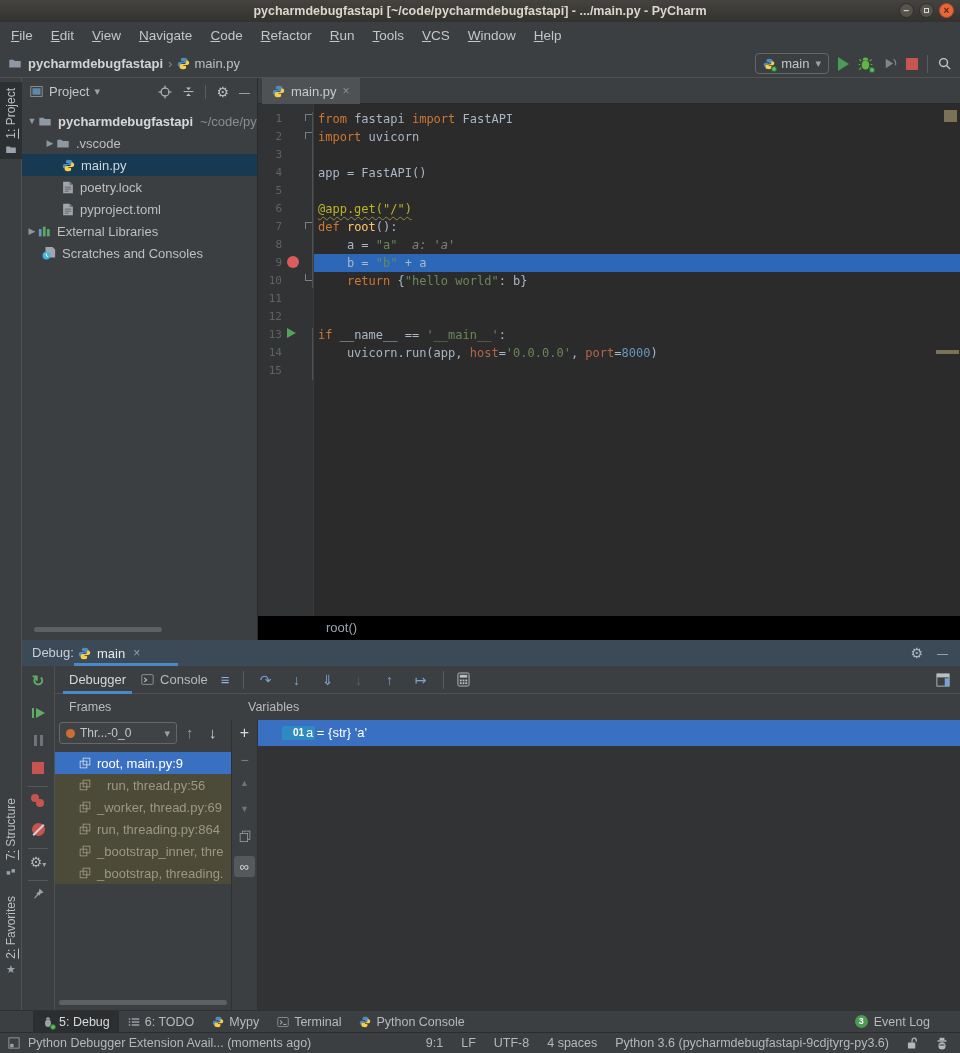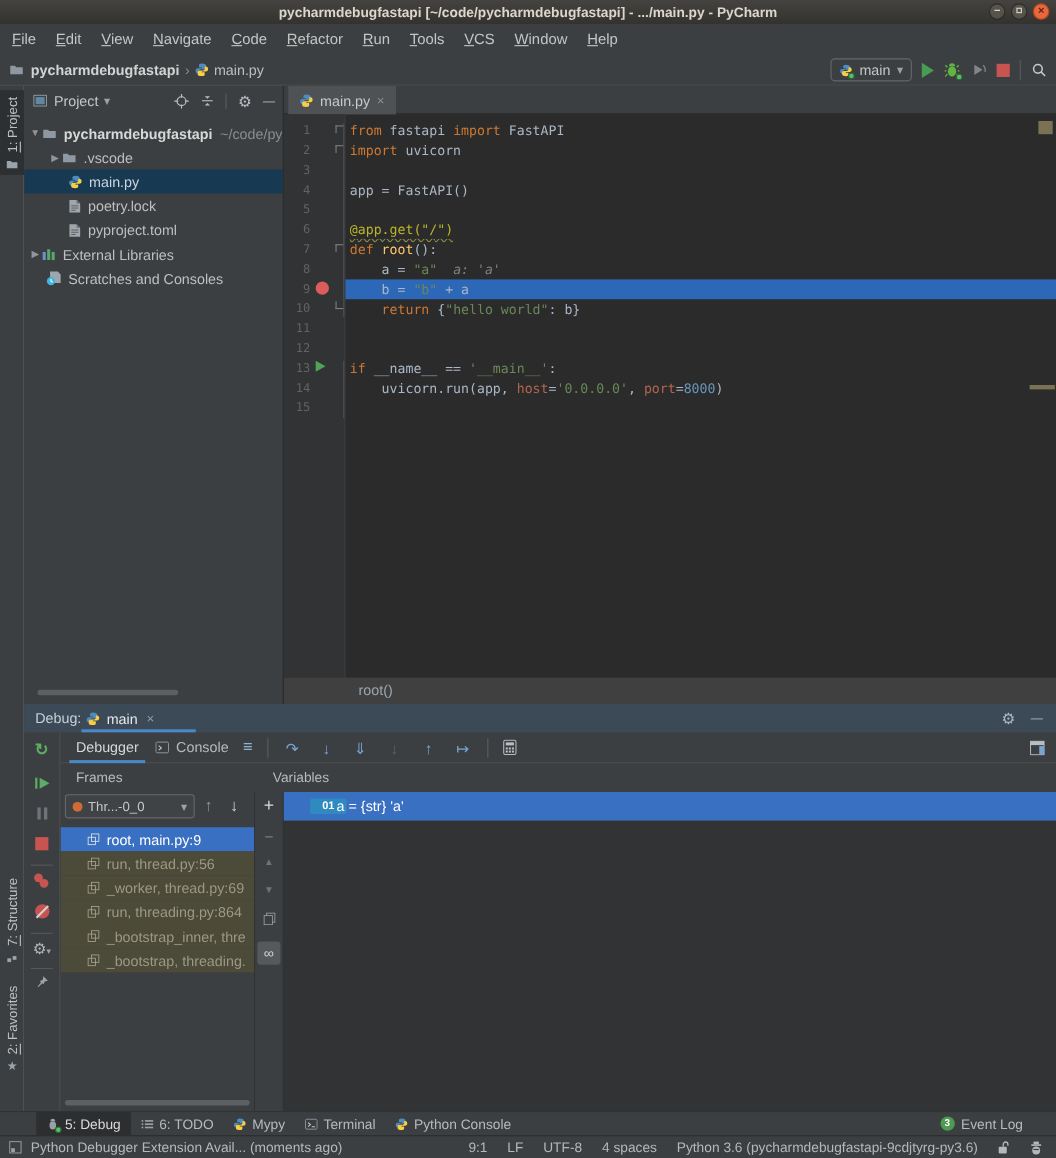--- a/index.html
+++ b/index.html
@@ -72,21 +72,21 @@
   .t-hint{color:#808080;font-style:italic;}
   .t-par{color:#b3654d;}
   #bp-dot{position:absolute;left:29px;top:178px;width:12px;height:12px;border-radius:50%;background:#db5c5c;z-index:4;}
   #run-arrow{position:absolute;left:29px;top:250px;width:0;height:0;border-left:9px solid #4fa45a;
     border-top:5px solid transparent;border-bottom:5px solid transparent;z-index:4;}
   .fold-guide{position:absolute;left:54px;width:1px;background:#4f5254;z-index:2;}
   .fold-mk{position:absolute;left:47px;width:7px;height:7px;z-index:2;border-left:1px solid #7e7e7e;}
   .fold-mk.start{border-top:1px solid #7e7e7e;}
   .fold-mk.end{border-bottom:1px solid #7e7e7e;}
   .stripe-mark{position:absolute;background:#7b7154;z-index:5;}
-  #ed-breadcrumb{position:absolute;left:0;bottom:0;width:702px;height:24px;background:#404040;
+  #ed-breadcrumb{position:absolute;left:0;bottom:0;width:702px;height:24px;background:#000000;
     font-size:13px;color:#9aa5af;line-height:24px;}
   #ed-breadcrumb span{margin-left:68px;}
   
   #dbg-header{position:absolute;left:22px;top:640px;width:938px;height:26px;background:#3c4a57;
     font-size:13px;color:#c6cfd6;}
   #dbg-header .lbl{position:absolute;left:10px;line-height:26px;}
   #dbg-tab{position:absolute;left:56px;top:0;height:26px;display:flex;align-items:center;gap:6px;color:#e4e8eb;}
   #dbg-tab .x{color:#93a1ab;font-size:12px;margin-left:2px;}
   #dbg-tab-underline{position:absolute;left:52px;bottom:0;width:104px;height:3px;background:#4a88c7;}
   #dbg-header .hdr-icons{position:absolute;right:12px;top:0;height:26px;display:flex;align-items:center;gap:14px;color:#aeb8c0;}
@@ -523,21 +523,21 @@
 
   <div class="frame-row selected" style="top:32px;">
     <span class="frame-icon">
         <svg width="12" height="12" viewBox="0 0 16 16">
           <rect x="5.5" y="1.5" width="9" height="9" fill="none" stroke="#e2e6e9"></rect>
           <rect x="1.5" y="5.5" width="9" height="9" fill="none" stroke="#e2e6e9"></rect>
         </svg>
       </span>
     <span>root, main.py:9</span>
   </div>
-  <div class="frame-row lib" style="top:54px;">
+  <div class="frame-row lib" style="top:54px;gap:10px;">
     <span class="frame-icon">
         <svg width="12" height="12" viewBox="0 0 16 16">
           <rect x="5.5" y="1.5" width="9" height="9" fill="none" stroke="#a8a48e"></rect>
           <rect x="1.5" y="5.5" width="9" height="9" fill="none" stroke="#a8a48e"></rect>
         </svg>
       </span>
     <span>run, thread.py:56</span>
   </div>
   <div class="frame-row lib" style="top:76px;">
     <span class="frame-icon">

